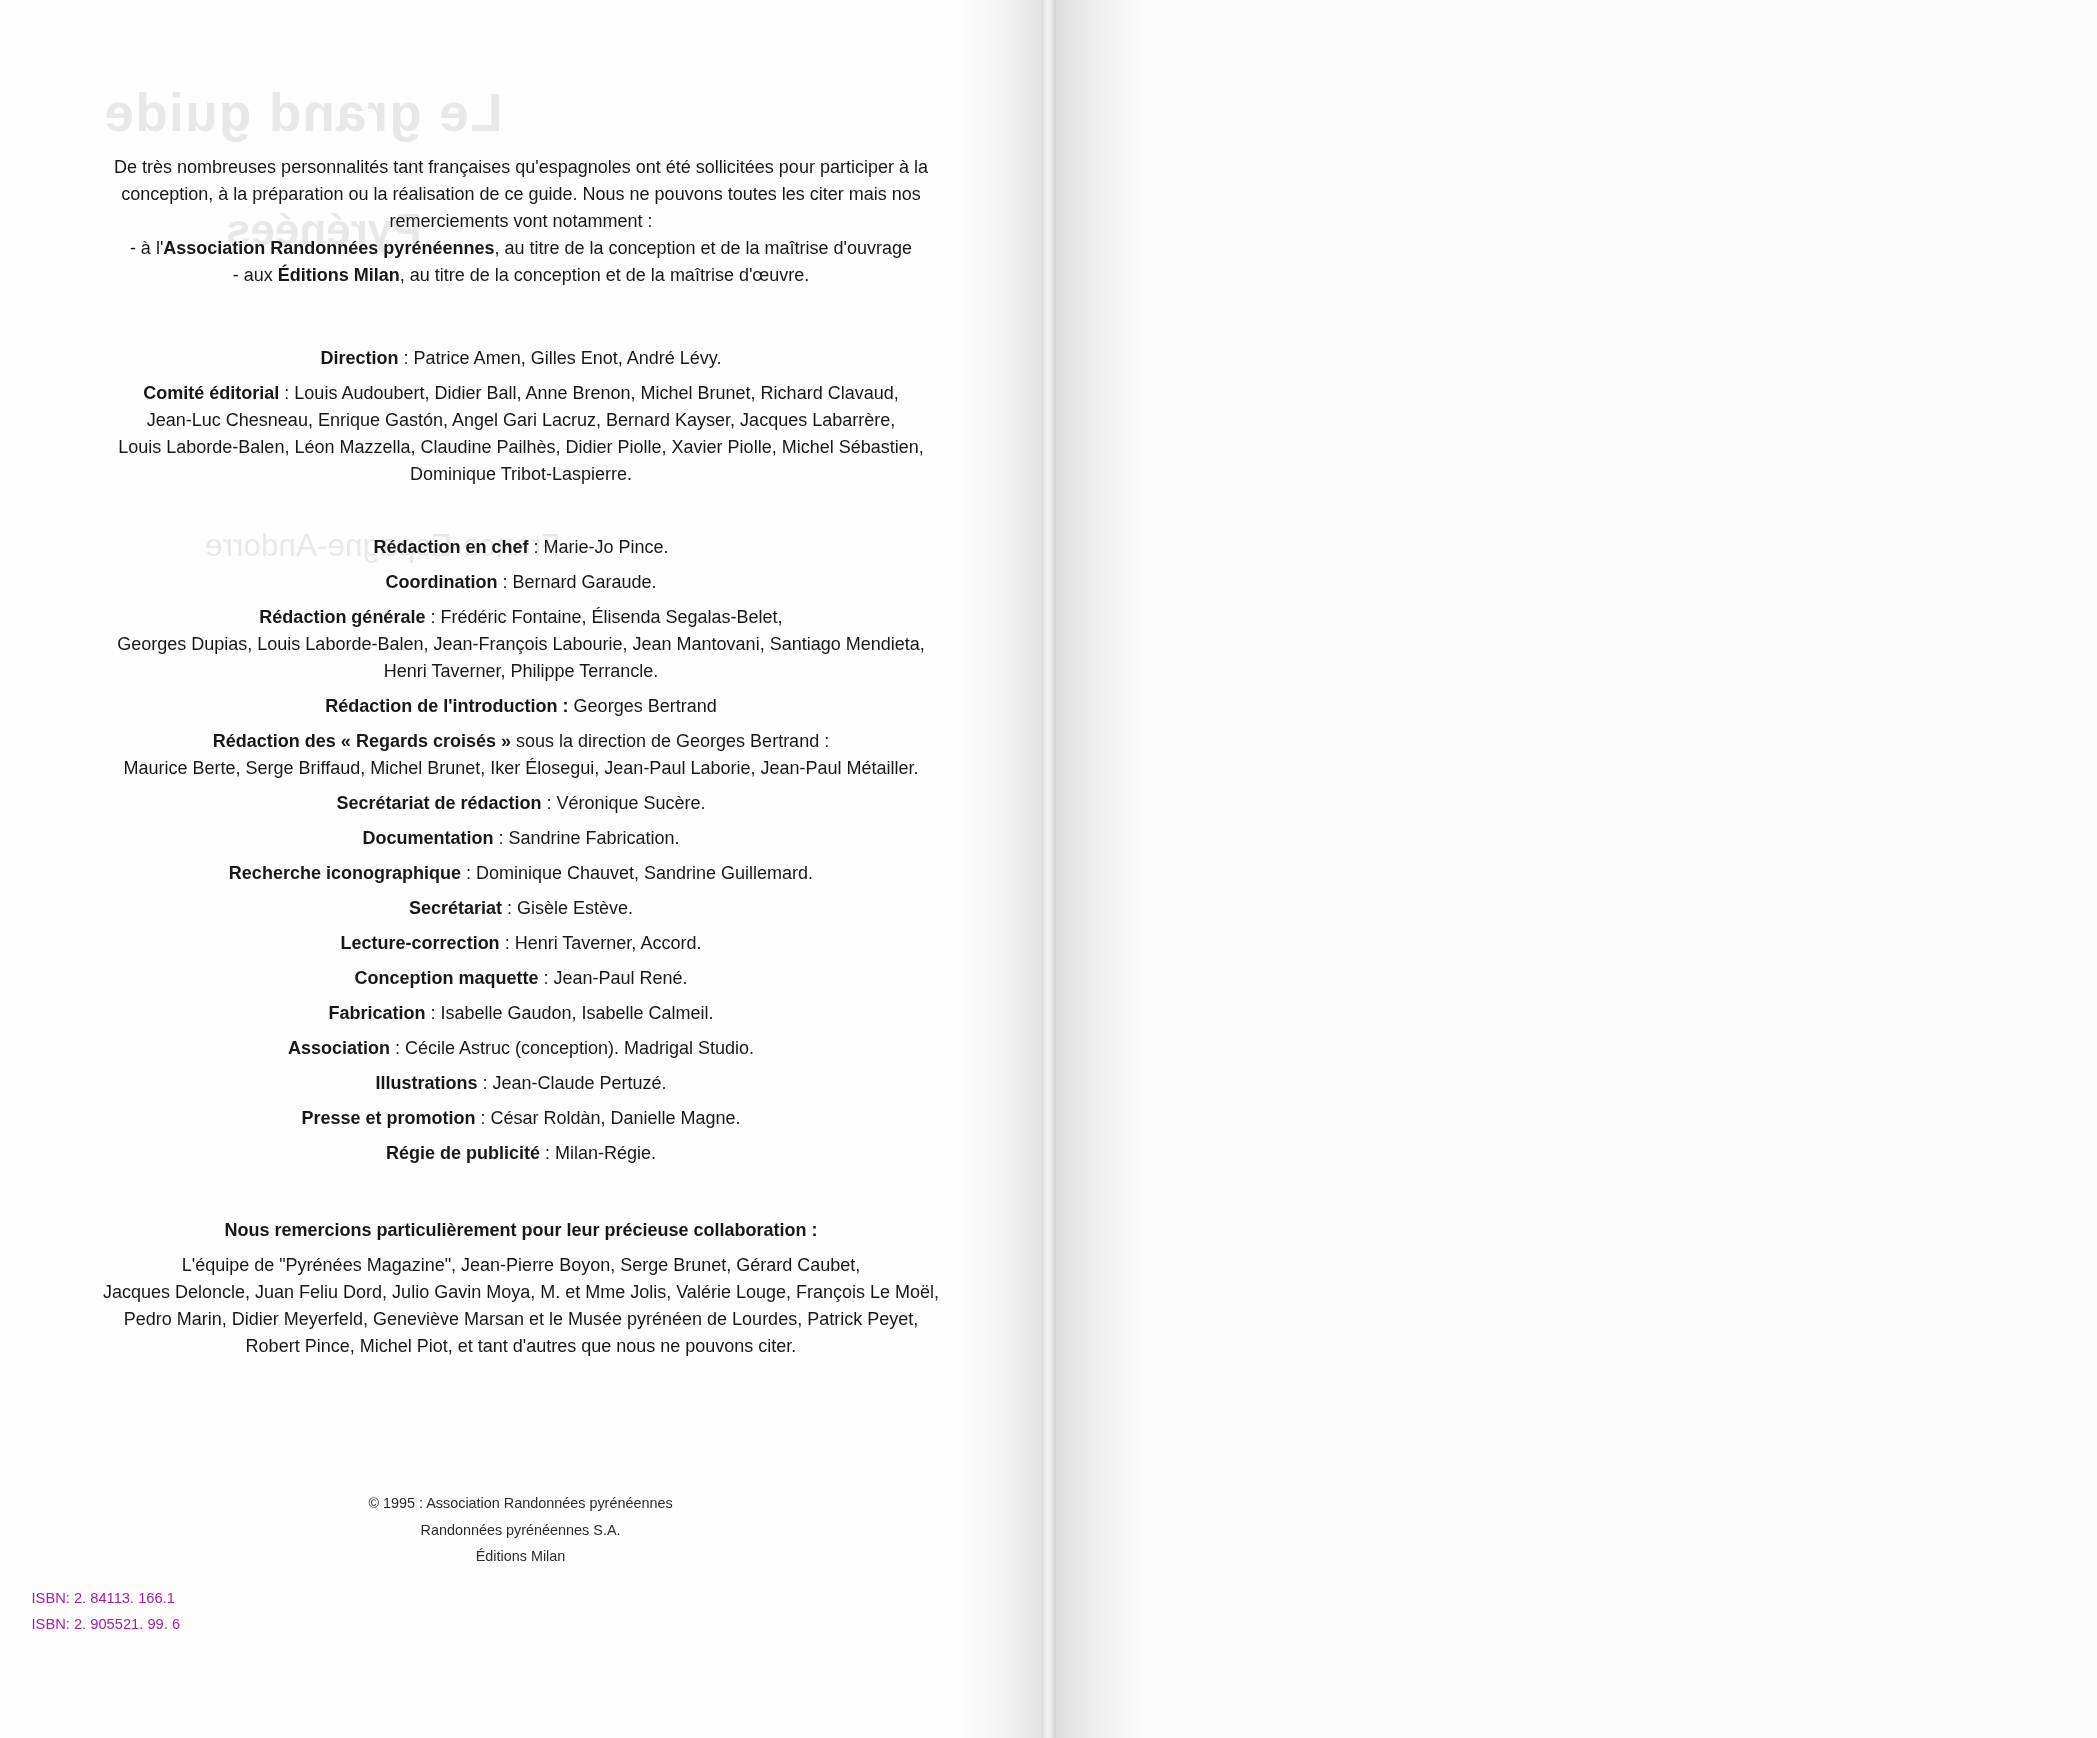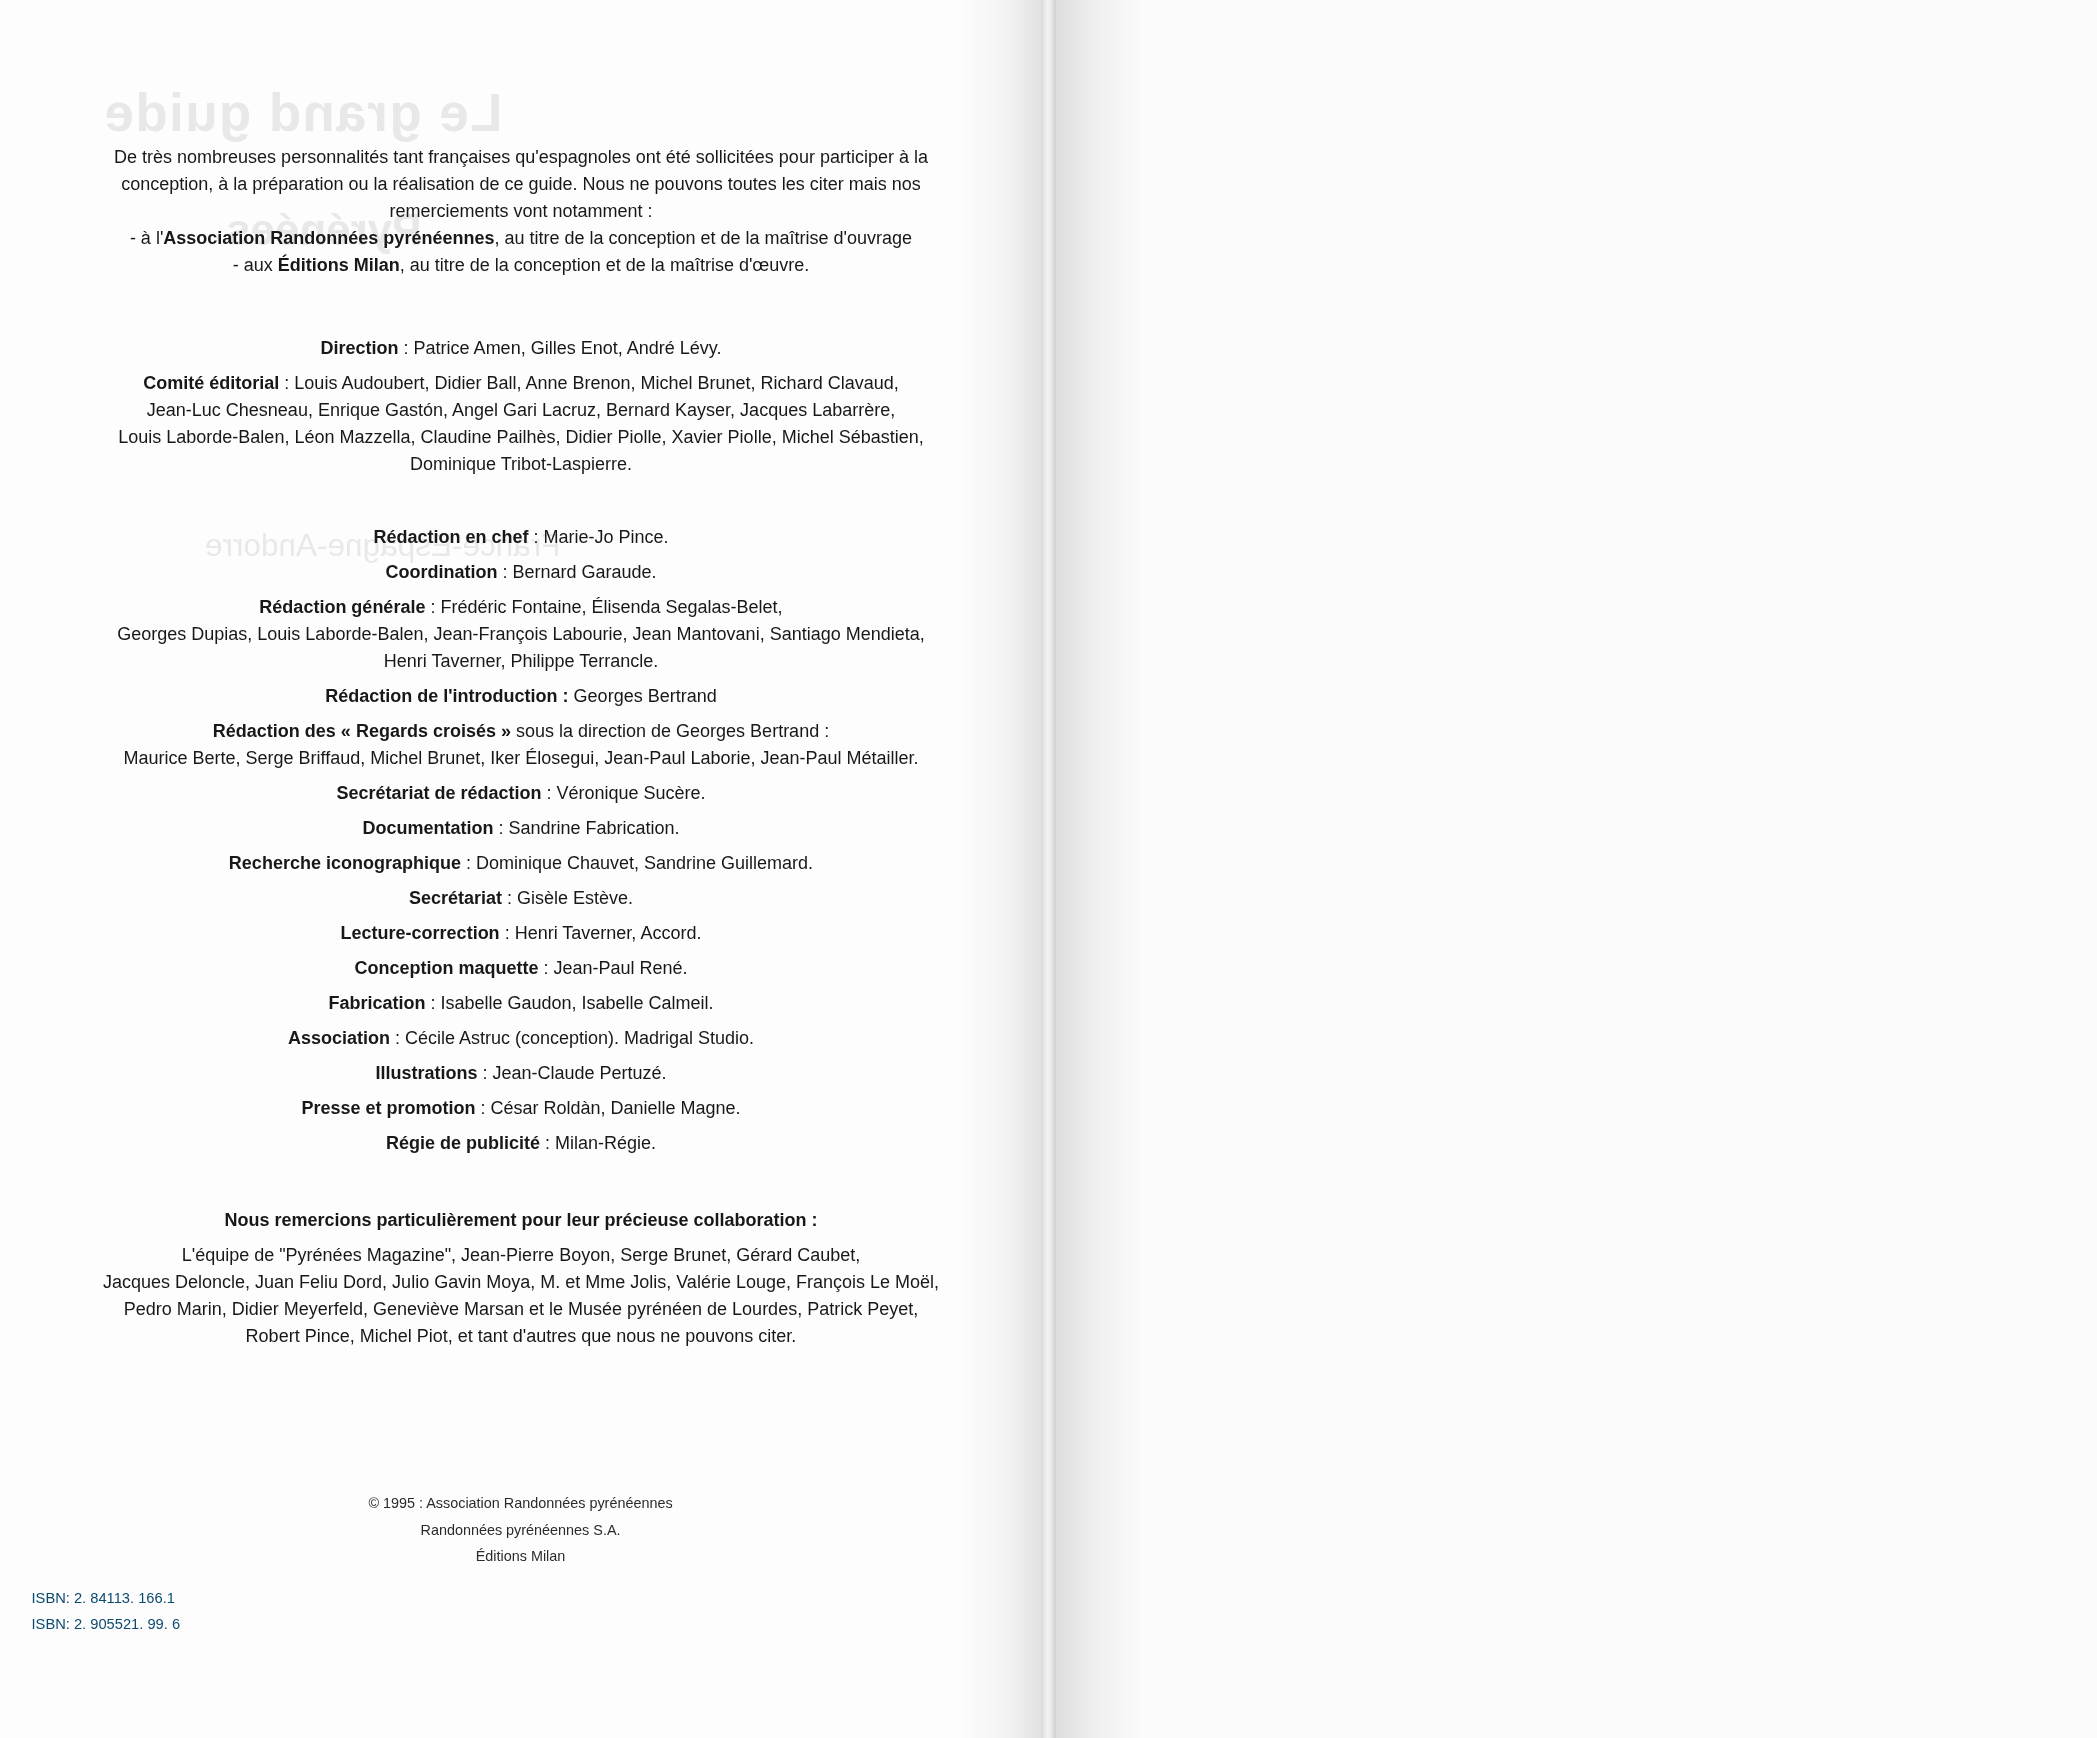--- a/index.html
+++ b/index.html
@@ -36,21 +36,21 @@
     position: absolute;
     top: 0; right: 0; bottom: 0;
     width: 82px;
     background: linear-gradient(to right, rgba(0,0,0,0) 0%, rgba(0,0,0,0.045) 60%, rgba(0,0,0,0.11) 100%);
     pointer-events: none;
   }
 
   .credits {
     position: absolute;
     left: 31px;
-    top: 144px;
+    top: 154px;
     width: 980px;
     font-size: 18px;
     line-height: 1.50;
     color: #181818;
   }
 
   .intro-para {
     text-align: center;
     margin: 0 0 18px 0;
     padding: 0 12.3px;
@@ -85,21 +85,21 @@
     color: #2b2b2b;
   }
   .colophon .c-line { display: block; }
 
   .isbn {
     position: absolute;
     left: 31.5px;
     top: 1586px;
     font-size: 14.7px;
     line-height: 1.75;
-    color: #0c4a6e;
+    color: #a21caf;
   }
   .isbn .i-line { display: block; }
 
   
   .ghost {
     position: absolute;
     color: #b9b9b9;
     opacity: 0.30;
     font-family: "Liberation Sans", sans-serif;
     pointer-events: none;

